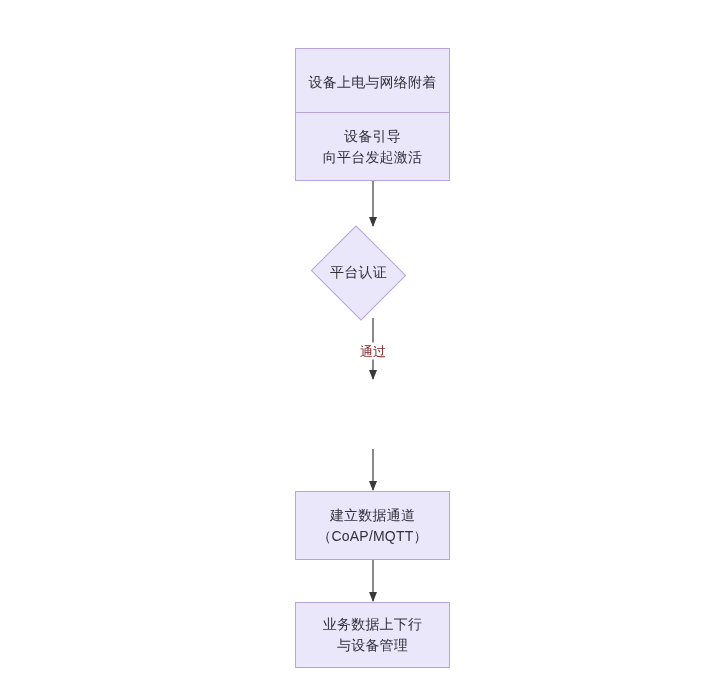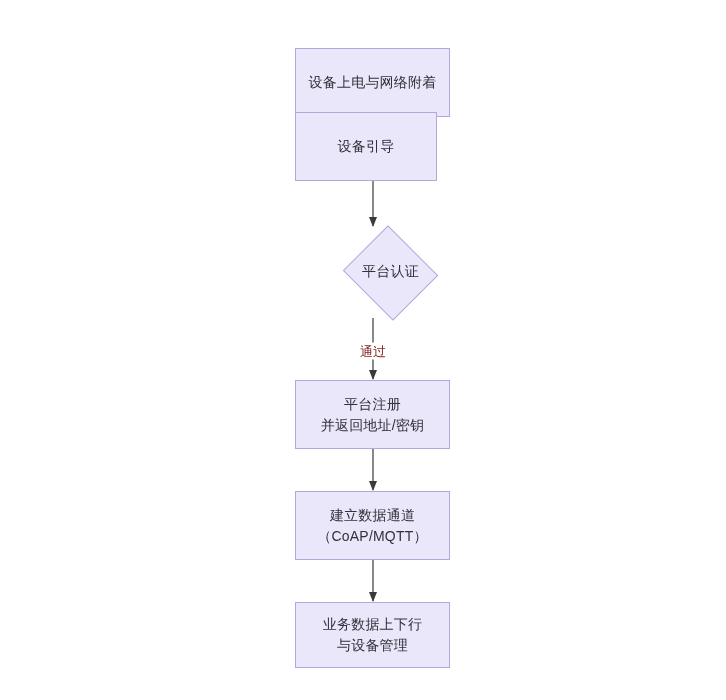--- a/index.html
+++ b/index.html
@@ -99,35 +99,32 @@
 
     <line x1="373" y1="449" x2="373" y2="490" stroke="#3a3a3a" stroke-width="1.2" marker-end="url(#arrowhead)"></line>
 
     <line x1="373" y1="560" x2="373" y2="601" stroke="#3a3a3a" stroke-width="1.2" marker-end="url(#arrowhead)"></line>
   </svg>
 
   <div class="node process" style="left:295px; top:11px; width:155px; height:69px;margin-top:37px;">
     <span class="node-line">设备上电与网络附着</span>
   </div>
 
-  <div class="node process" style="left:295px; top:112px; width:142px; height:69px;">
+  <div class="node process" style="left:295px; top:112px; width:155px; height:69px;">
     <span class="node-line">设备引导</span>
+    <span class="node-line">向平台发起激活</span>
   </div>
 
-  <div class="node decision" style="left:340px; top:227px; width:101px; height:91px;font-family:Liberation Mono, monospace;">
+  <div class="node decision" style="left:308px; top:227px; width:101px; height:91px;">
     <span class="diamond-shape"></span>
     <span class="node-line diamond-label">平台认证</span>
   </div>
 
   <div class="edge-label" style="left:373px; top:351px;">通过</div>
 
-  <div class="node process" style="left:295px; top:380px; width:155px; height:69px;">
-    <span class="node-line">平台注册</span>
-    <span class="node-line">并返回地址/密钥</span>
-  </div>
 
   <div class="node process" style="left:295px; top:491px; width:155px; height:69px;">
     <span class="node-line">建立数据通道</span>
     <span class="node-line">（CoAP/MQTT）</span>
   </div>
 
   <div class="node process" style="left:295px; top:602px; width:155px; height:66px;">
     <span class="node-line">业务数据上下行</span>
     <span class="node-line">与设备管理</span>
   </div>

